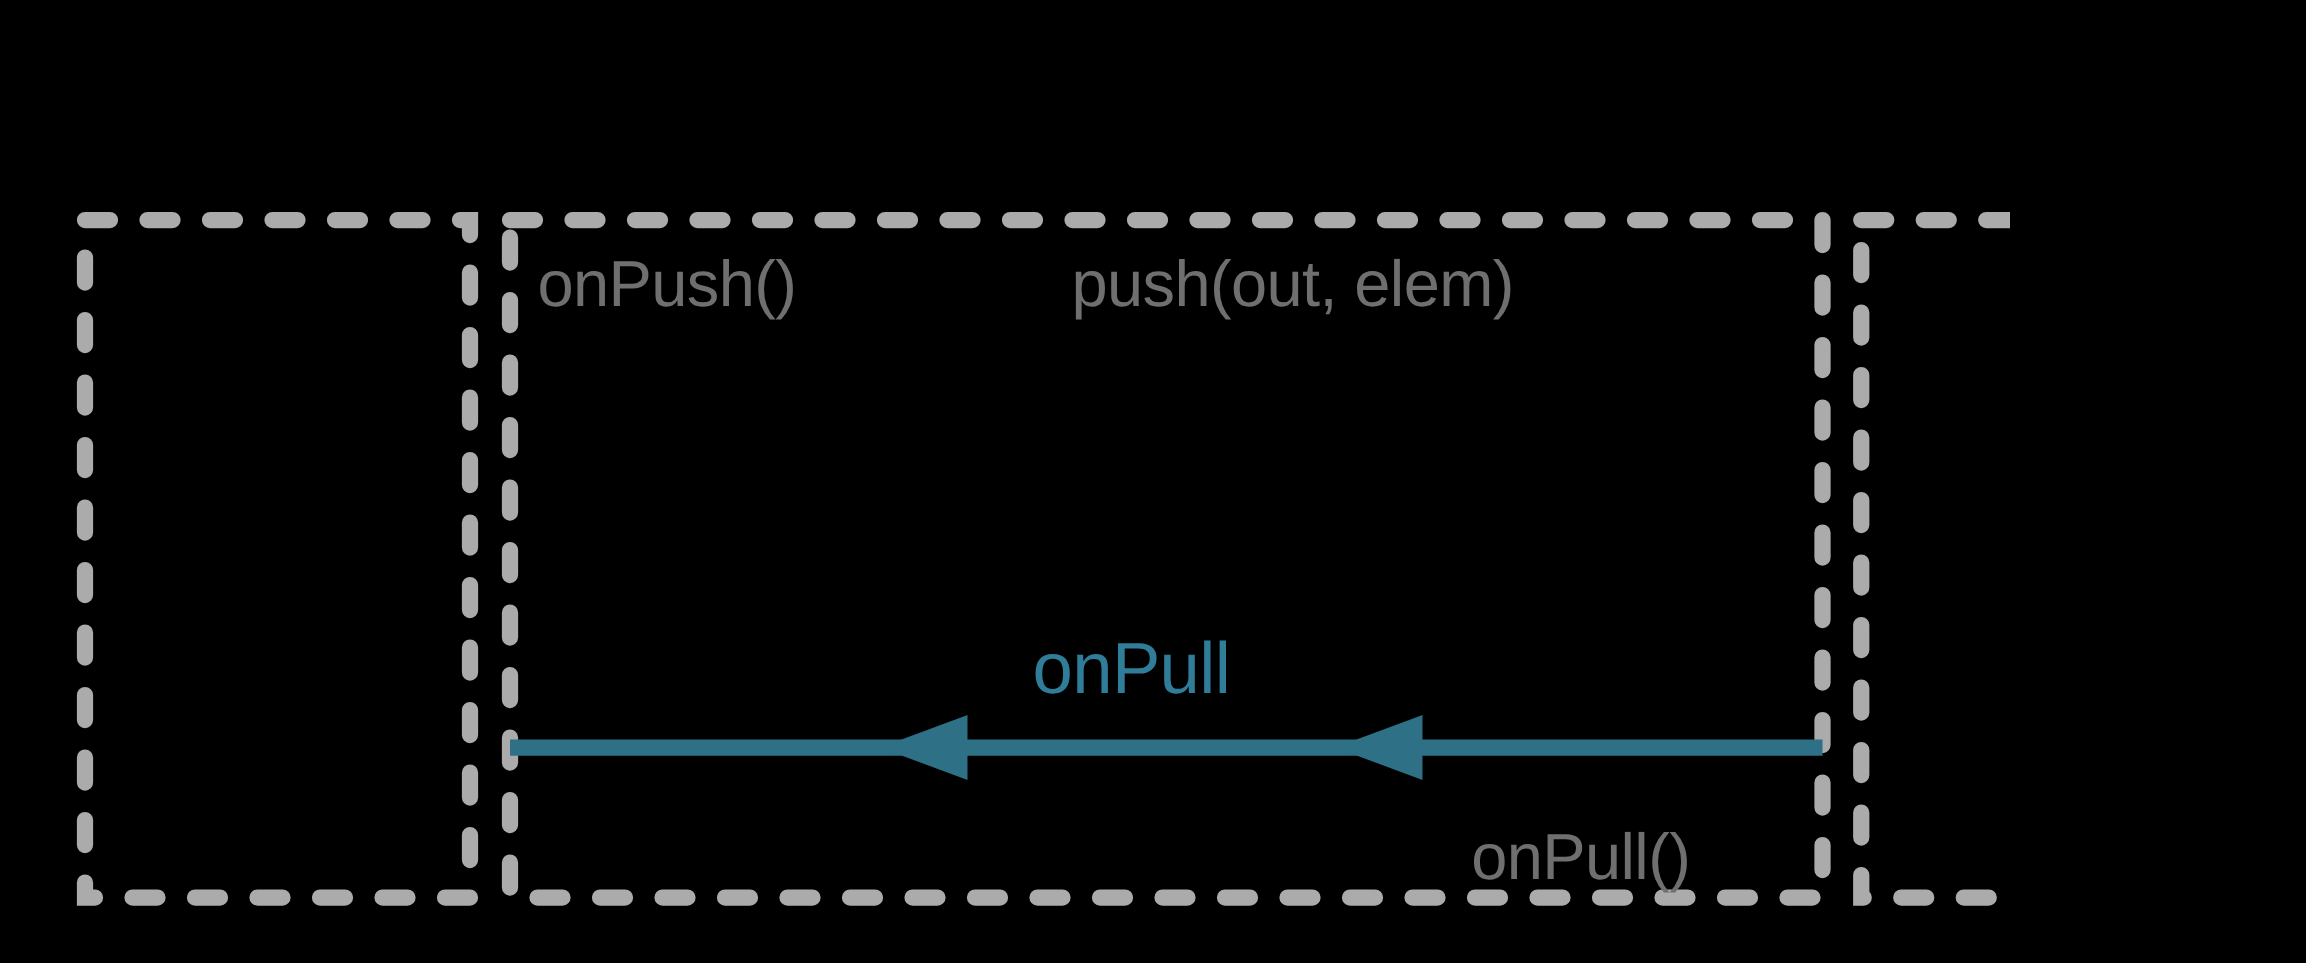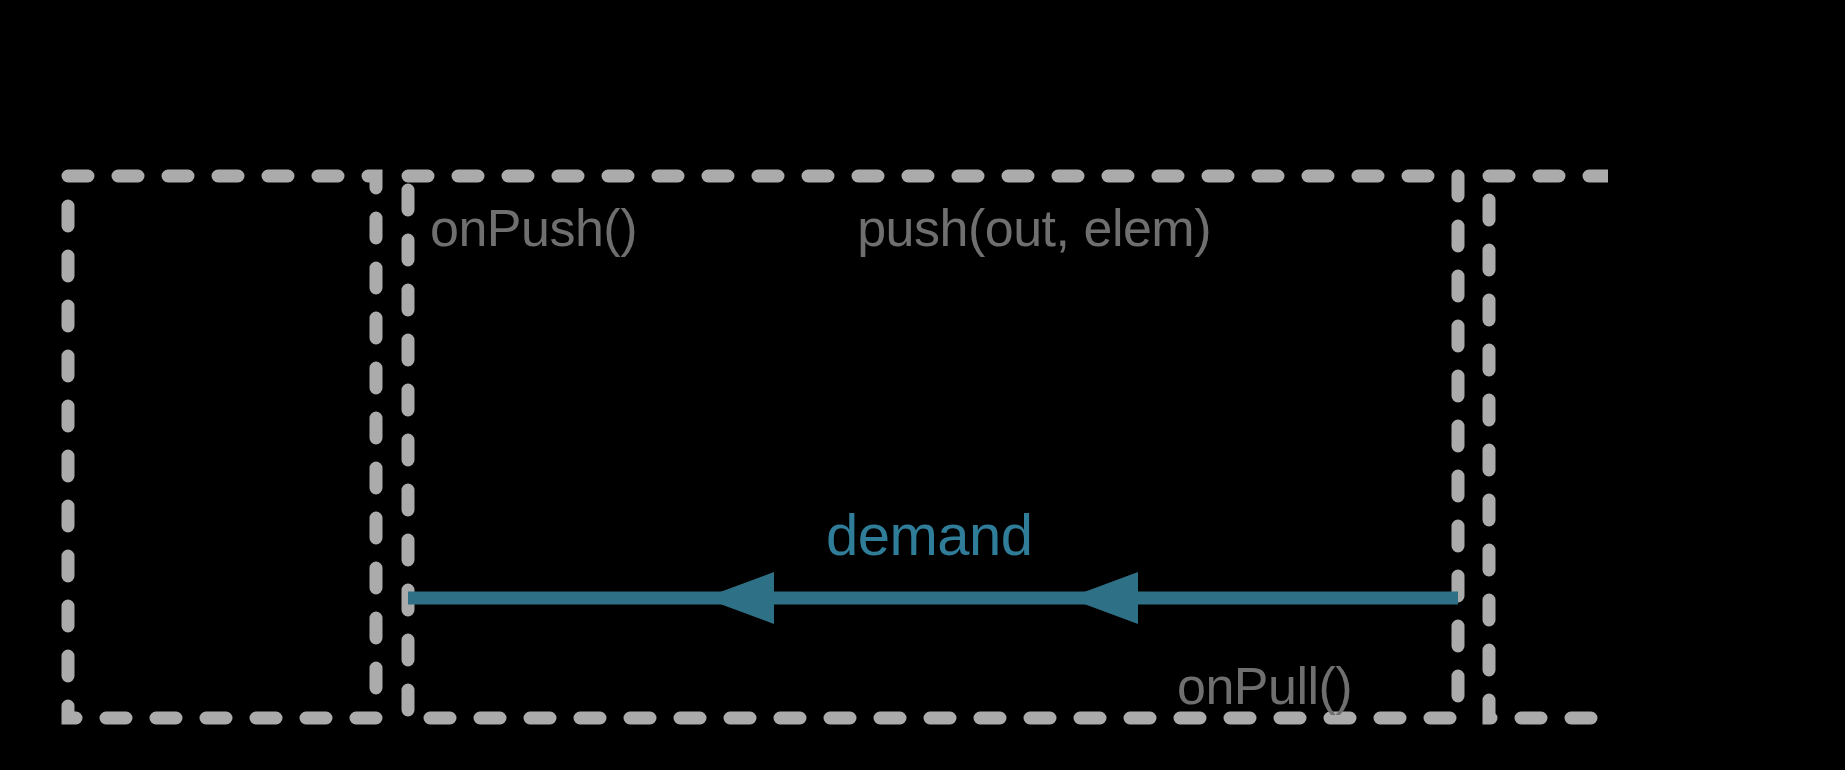--- a/index.html
+++ b/index.html
@@ -58,18 +58,18 @@
 
     <polygon points="704,598 774,572 774,624" fill="#2e7086"></polygon>
 
     <polygon points="1068,598 1138,572 1138,624" fill="#2e7086"></polygon>
   </svg>
 
   <div class="label gray lbl-on-push">onPush()</div>
 
   <div class="label gray lbl-push">push(out, elem)</div>
 
-  <div class="label teal lbl-demand">demand</div>
+  <div class="label teal lbl-demand">onPull</div>
 
 
   <div class="label gray lbl-on-pull">onPull()</div>
 
 </div>
 
 </body></html>

